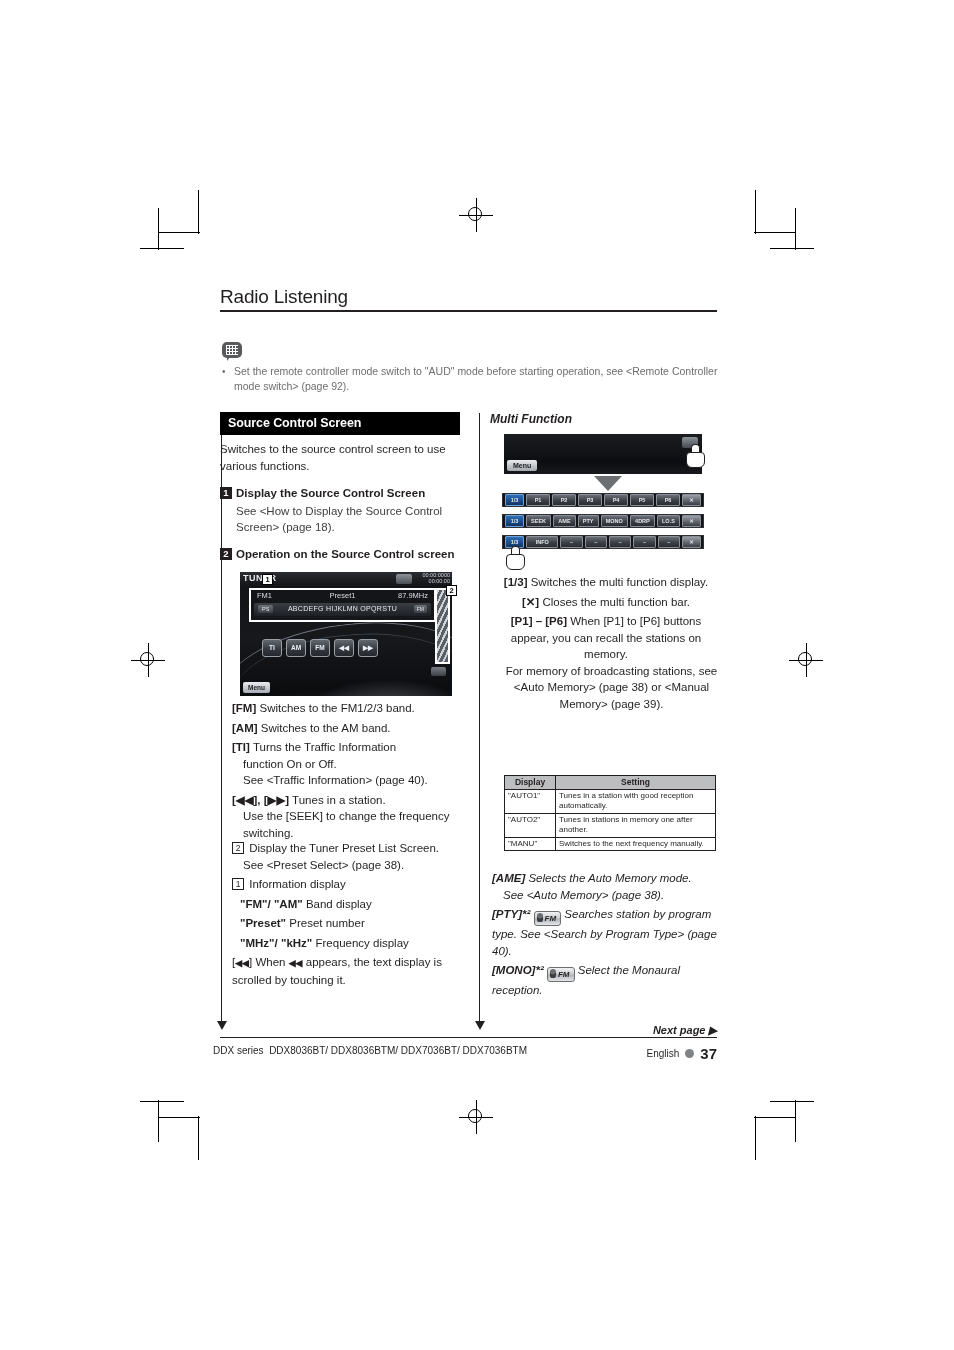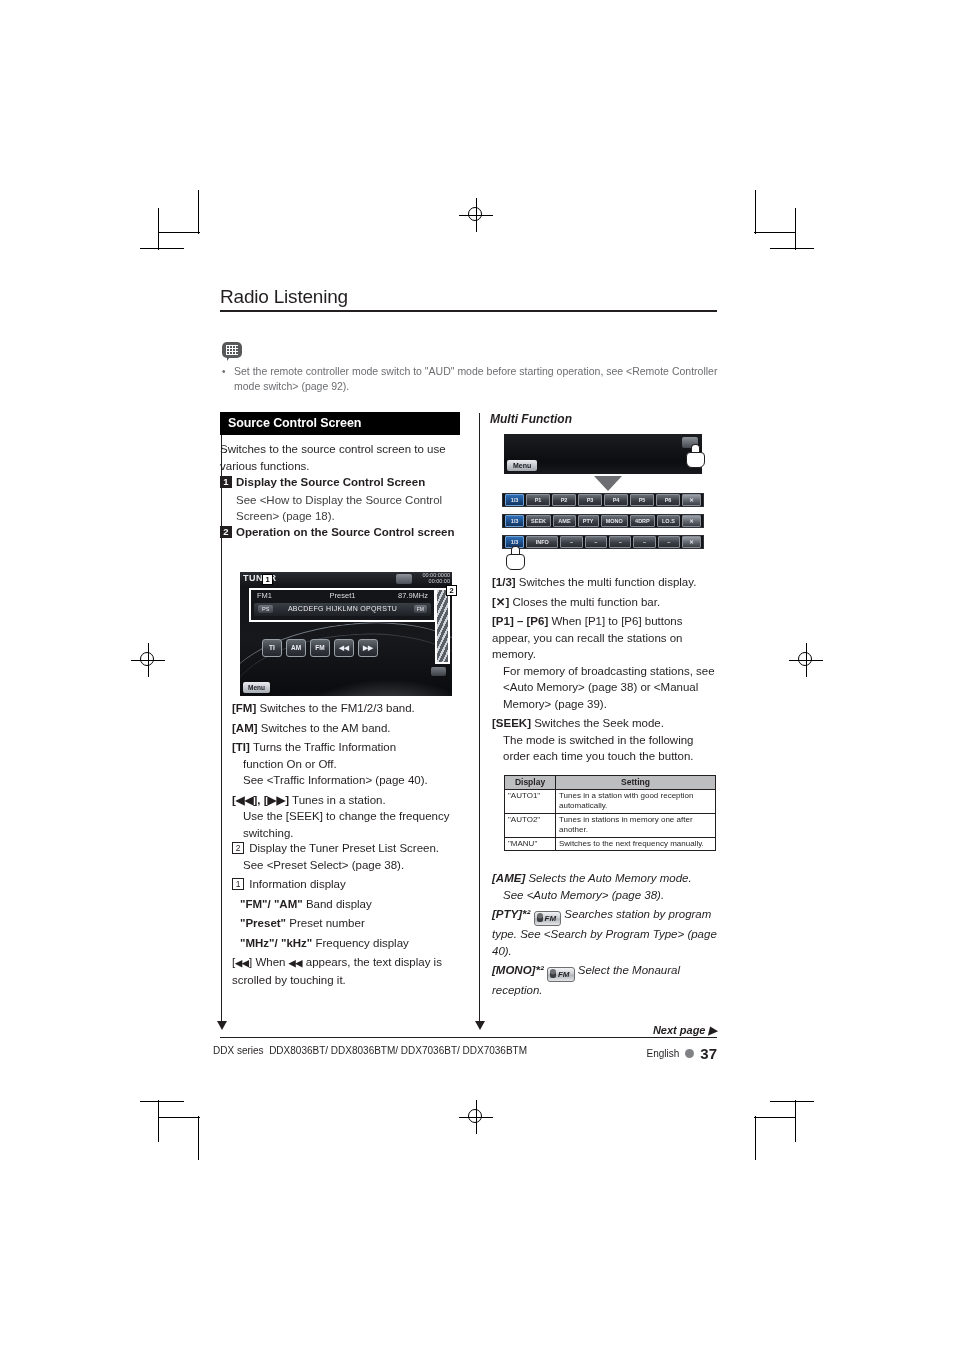--- a/index.html
+++ b/index.html
@@ -115,20 +115,21 @@
     font-weight: bold;
     padding: 4px 8px 5px 8px;
     letter-spacing: -0.1px;
   }
   .sec-body {
     font-size: 11.5px;
     line-height: 16.5px;
     padding-top: 6px;
   }
   .step {
+    margin-top: 11px;
     position: relative;
     font-size: 11.5px;
     line-height: 16px;
   }
   .step-num {
     display: inline-block;
     background: #231f20;
     color: #fff;
     font-size: 9.5px;
     font-weight: bold;
@@ -717,38 +718,33 @@
     <div class="mf-cell">–</div>
     <div class="mf-cell">–</div>
     <div class="mf-cell">–</div>
     <div class="mf-cell edge">✕</div>
   </div>
   <div class="hand hand2">
     <div class="finger"></div>
       <div class="palm"></div>
   </div>
 
-  <div class="r-body" style="top:574px;">
+  <div class="r-body" style="top:574px;text-align:center;">
     <div class="li">
       <b>[1/3]</b>
       <span>Switches the multi function display.</span>
     </div>
     <div class="li">
       <b>[✕]</b>
       <span>Closes the multi function bar.</span>
     </div>
     <div class="li">
       <b>[P1] – [P6]</b>
       <span>When [P1] to [P6] buttons appear, you can recall the stations on memory.</span>
       <span class="ind">For memory of broadcasting stations, see &lt;Auto Memory&gt; (page 38) or &lt;Manual Memory&gt; (page 39).</span>
-    </div>
-    <div class="li">
-      <b>[SEEK]</b>
-      <span>Switches the Seek mode.</span>
-      <span class="ind">The mode is switched in the following order each time you touch the button.</span>
     </div>
   </div>
 
   <table class="tbl">
     <thead>
       <tr>
         <th>Display</th>
         <th>Setting</th>
       </tr>
     </thead>

